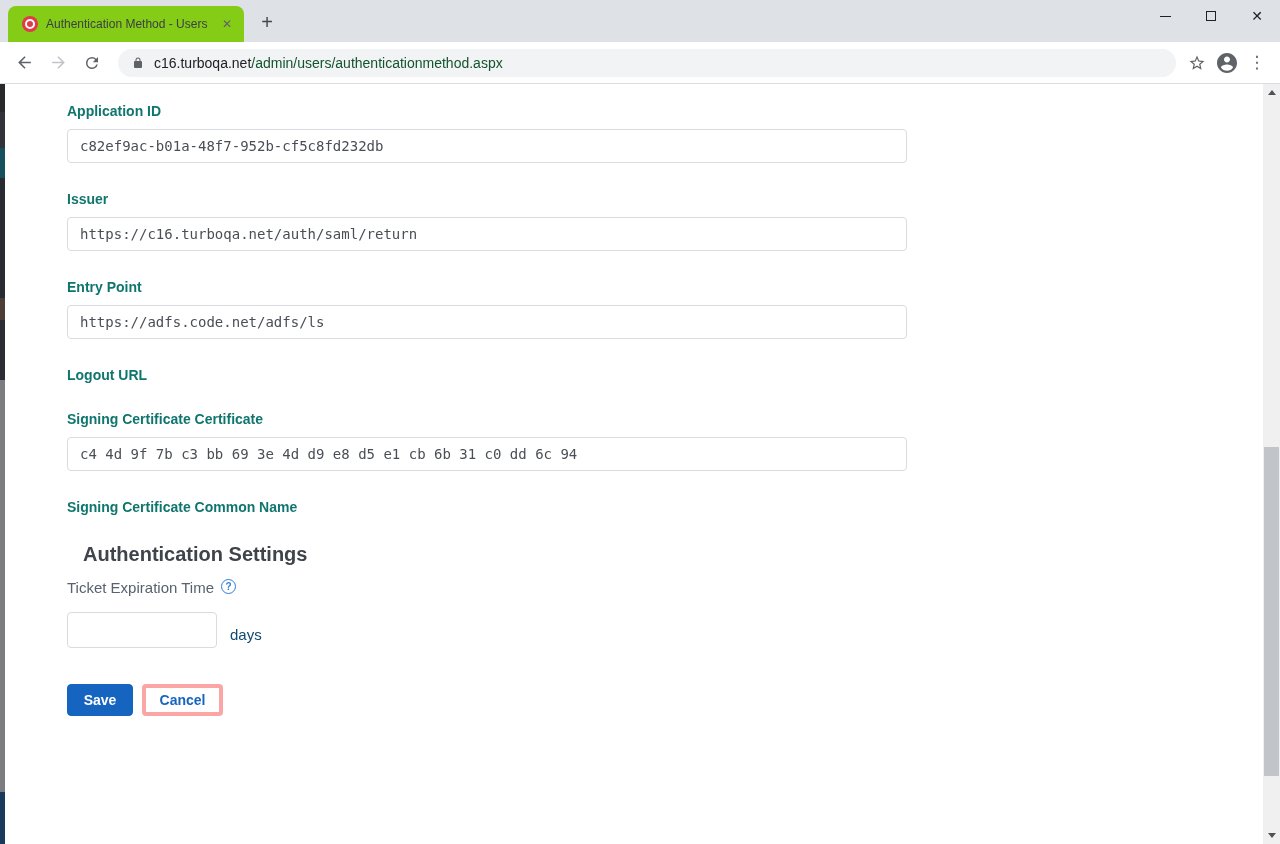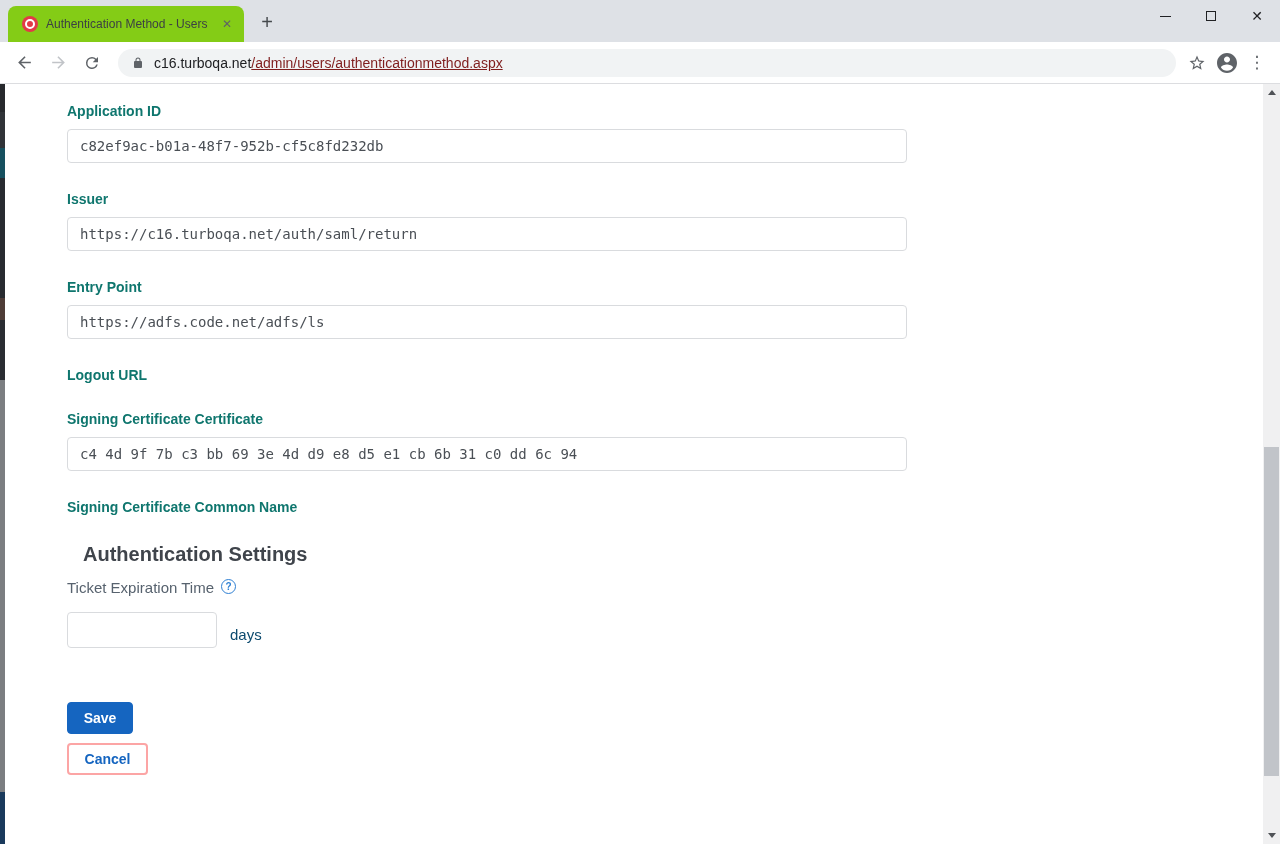--- a/index.html
+++ b/index.html
@@ -26,21 +26,21 @@
   .glyph-close { font-size:14px; line-height:1; }
 
   .toolbar { height:42px; background:#fff; border-bottom:1px solid #dcdde0; display:flex;
          align-items:center; padding:0 8px; }
   .nav-btn { width:32px; height:32px; display:flex; align-items:center; justify-content:center;
          border-radius:50%; margin-right:2px; }
   .omnibox { flex:1; height:28px; background:#f1f3f4; border-radius:14px; margin:0 6px 0 8px;
          display:flex; align-items:center; padding:0 14px; min-width:0; }
   .url { font-size:14px; margin-left:10px; white-space:nowrap; overflow:hidden; }
   .url .domain { color:#202124; }
-  .url .path { color:#7f1d1d;text-decoration:underline; }
+  .url .path { color:#14532d; }
   .tool-icon { width:30px; height:30px; display:flex; align-items:center; justify-content:center; }
   .kebab { font-size:17px; color:#5f6368; letter-spacing:0; }
 
   
   .page { position:relative; height:760px; background:#fff; }
 
   .left-strip { position:absolute; left:0; top:0; width:5px; height:760px; display:flex; flex-direction:column; }
   .left-strip div { width:100%; }
   .seg1 { height:28px;  background:#27292d; }
   .seg2 { height:36px;  background:#303338; }
@@ -69,25 +69,25 @@
 
   .settings-heading { font-size:20px; font-weight:bold; color:#3f444b; margin:21px 0 13px 16px; }
   .ticket-row-label { font-size:15px; color:#57626e; display:flex; align-items:flex-start; gap:7px; margin-bottom:16px; }
   .help-icon { width:15px; height:15px; border:1px solid #2f80d3; border-radius:50%; color:#2f80d3;
          font-size:10px; font-weight:bold; display:inline-flex; align-items:center; justify-content:center; }
   .ticket-input-row { display:flex; align-items:center; gap:13px; }
   .ticket-input { width:150px; height:36px; border:1px solid #d9dbde; border-radius:4px; padding:0 10px;
          font-family:"DejaVu Sans Mono", monospace; font-size:14px; color:#4a4f55; outline:none; }
   .unit-label { font-size:15px; color:#0c4a6e;margin-top:8px; }
 
-  .actions { margin-top:54px; display:flex; gap:9px;flex-direction:column; }
+  .actions { margin-top:36px; display:flex; gap:9px; }
   .btn { height:32px; border-radius:4px; font-family:"Liberation Sans", sans-serif; font-size:14px;
          font-weight:bold; cursor:pointer; }
   .btn-save { width:66px; background:#1565c0; color:#fff; border:1px solid #1565c0; }
-  .btn-cancel { width:81px; background:#fff; color:#1565c0; border:2px solid #fca5a5; }
+  .btn-cancel { width:81px; background:#fff; color:#1565c0; border:4px solid #fca5a5; }
 </style>
 </head>
 <body>
 
 <div class="titlebar">
   <div class="tab">
     <span class="favicon"></span>
     <span class="tab-title">Authentication Method - Users</span>
     <span class="tab-close">✕</span>
   </div>

